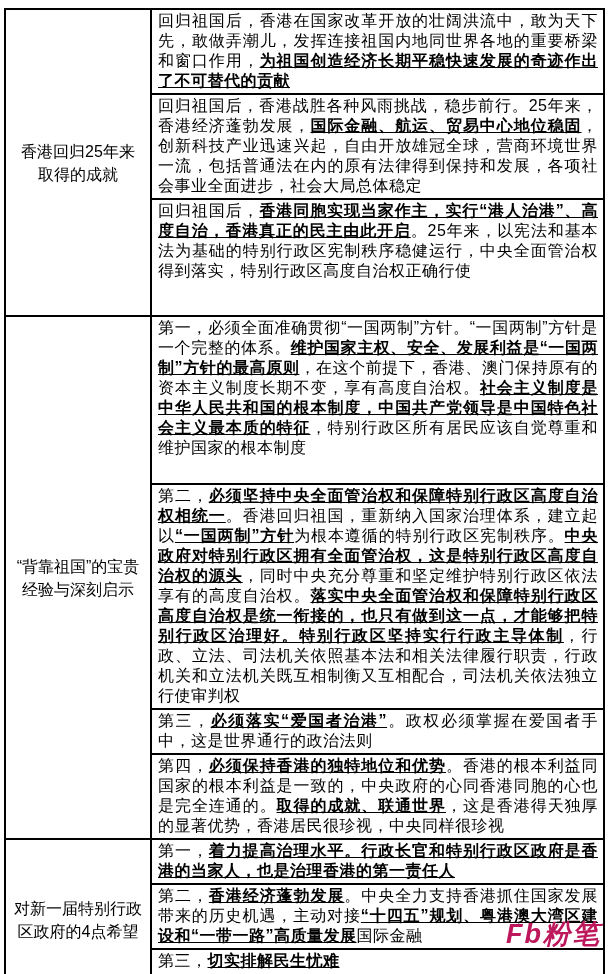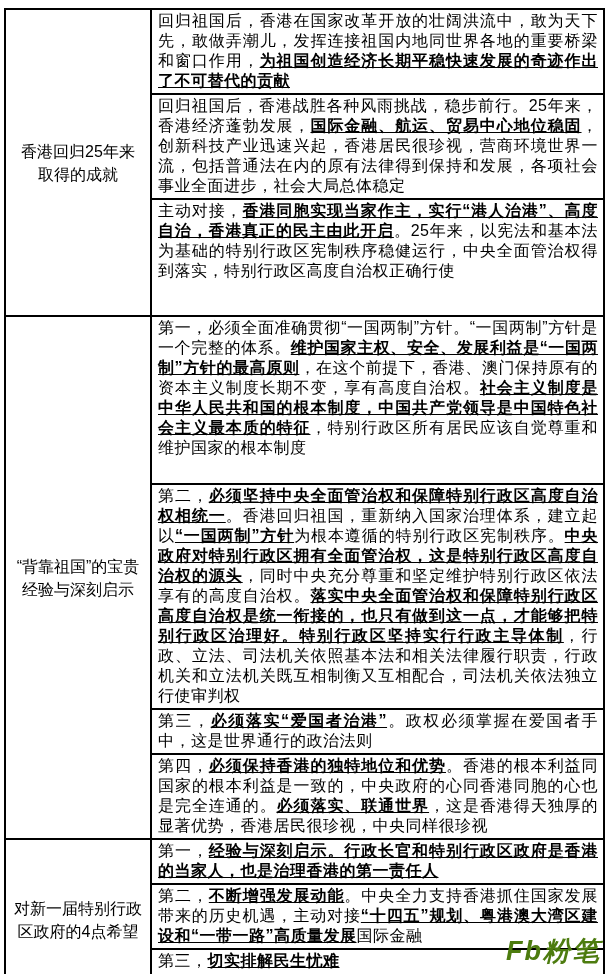--- a/index.html
+++ b/index.html
@@ -49,26 +49,26 @@
     padding: 1px 5px 2px 6px;
   }
   table.doc-table td .seg { font-weight: normal; }
   table.doc-table td .seg.bu {
     font-weight: bold;
     text-decoration: underline;
   }
   .watermark {
     position: absolute;
     right: 8px;
-    bottom: 5px;
+    bottom: 22px;
     font-size: 27px;
     font-weight: bold;
     font-style: italic;
     letter-spacing: 2px;
-    color: #4d7c0f;
+    color: #be185d;
     z-index: 2;
     pointer-events: none;
   }
 </style>
 </head>
 <body>
 
 <table class="doc-table">
   <colgroup>
     <col class="c-head">
@@ -77,26 +77,26 @@
   <tbody>
     <tr>
       <th rowspan="3">香港回归25年来
 取得的成就</th>
       <td style="height:76px">
         <div><span class="seg">回归祖国后，香港在国家改革开放的壮阔洪流中，敢为天下先，敢做弄潮儿，发挥连接祖国内地同世界各地的重要桥梁和窗口作用，</span><span class="seg bu">为祖国创造经济长期平稳快速发展的奇迹作出了不可替代的贡献</span></div>
       </td>
     </tr>
     <tr>
       <td style="height:105px">
-        <div><span class="seg">回归祖国后，香港战胜各种风雨挑战，稳步前行。25年来，香港经济蓬勃发展，</span><span class="seg bu">国际金融、航运、贸易中心地位稳固</span><span class="seg">，创新科技产业迅速兴起，香港居民很珍视，营商环境世界一流，包括普通法在内的原有法律得到保持和发展，各项社会事业全面进步，社会大局总体稳定</span></div>
+        <div><span class="seg">回归祖国后，香港战胜各种风雨挑战，稳步前行。25年来，香港经济蓬勃发展，</span><span class="seg bu">国际金融、航运、贸易中心地位稳固</span><span class="seg">，创新科技产业迅速兴起，自由开放雄冠全球，营商环境世界一流，包括普通法在内的原有法律得到保持和发展，各项社会事业全面进步，社会大局总体稳定</span></div>
       </td>
     </tr>
     <tr>
       <td style="height:117px">
-        <div><span class="seg">主动对接，</span><span class="seg bu">香港同胞实现当家作主，实行“港人治港”、高度自治，香港真正的民主由此开启</span><span class="seg">。25年来，以宪法和基本法为基础的特别行政区宪制秩序稳健运行，中央全面管治权得到落实，特别行政区高度自治权正确行使</span></div>
+        <div><span class="seg">回归祖国后，</span><span class="seg bu">香港同胞实现当家作主，实行“港人治港”、高度自治，香港真正的民主由此开启</span><span class="seg">。25年来，以宪法和基本法为基础的特别行政区宪制秩序稳健运行，中央全面管治权得到落实，特别行政区高度自治权正确行使</span></div>
       </td>
     </tr>
 
     <tr>
       <th rowspan="4">“背靠祖国”的宝贵
 经验与深刻启示</th>
       <td style="height:168px">
         <div><span class="seg">第一，必须全面准确贯彻“一国两制”方针。“一国两制”方针是一个完整的体系。</span><span class="seg bu">维护国家主权、安全、发展利益是“一国两制”方针的最高原则</span><span class="seg">，在这个前提下，香港、澳门保持原有的资本主义制度长期不变，享有高度自治权。</span><span class="seg bu">社会主义制度是中华人民共和国的根本制度，中国共产党领导是中国特色社会主义最本质的特征</span><span class="seg">，特别行政区所有居民应该自觉尊重和维护国家的根本制度</span></div>
       </td>
     </tr>
@@ -105,34 +105,34 @@
         <div><span class="seg">第二，</span><span class="seg bu">必须坚持中央全面管治权和保障特别行政区高度自治权相统一</span><span class="seg">。香港回归祖国，重新纳入国家治理体系，建立起以</span><span class="seg bu">“一国两制”方针</span><span class="seg">为根本遵循的特别行政区宪制秩序。</span><span class="seg bu">中央政府对特别行政区拥有全面管治权，这是特别行政区高度自治权的源头</span><span class="seg">，同时中央充分尊重和坚定维护特别行政区依法享有的高度自治权。</span><span class="seg bu">落实中央全面管治权和保障特别行政区高度自治权是统一衔接的，也只有做到这一点，才能够把特别行政区治理好。特别行政区坚持实行行政主导体制</span><span class="seg">，行政、立法、司法机关依照基本法和相关法律履行职责，行政机关和立法机关既互相制衡又互相配合，司法机关依法独立行使审判权</span></div>
       </td>
     </tr>
     <tr>
       <td style="height:39px">
         <div><span class="seg">第三，</span><span class="seg bu">必须落实“爱国者治港”</span><span class="seg">。政权必须掌握在爱国者手中，这是世界通行的政治法则</span></div>
       </td>
     </tr>
     <tr>
       <td style="height:84px">
-        <div><span class="seg">第四，</span><span class="seg bu">必须保持香港的独特地位和优势</span><span class="seg">。香港的根本利益同国家的根本利益是一致的，中央政府的心同香港同胞的心也是完全连通的。</span><span class="seg bu">必须落实、联通世界</span><span class="seg">，这是香港得天独厚的显著优势，香港居民很珍视，中央同样很珍视</span></div>
+        <div><span class="seg">第四，</span><span class="seg bu">必须保持香港的独特地位和优势</span><span class="seg">。香港的根本利益同国家的根本利益是一致的，中央政府的心同香港同胞的心也是完全连通的。</span><span class="seg bu">取得的成就、联通世界</span><span class="seg">，这是香港得天独厚的显著优势，香港居民很珍视，中央同样很珍视</span></div>
       </td>
     </tr>
 
     <tr>
       <th rowspan="4">对新一届特别行政
 区政府的4点希望</th>
       <td style="height:36px">
-        <div><span class="seg">第一，</span><span class="seg bu">经验与深刻启示。行政长官和特别行政区政府是香港的当家人，也是治理香港的第一责任人</span></div>
+        <div><span class="seg">第一，</span><span class="seg bu">着力提高治理水平。行政长官和特别行政区政府是香港的当家人，也是治理香港的第一责任人</span></div>
       </td>
     </tr>
     <tr>
       <td style="height:62px">
-        <div><span class="seg">第二，</span><span class="seg bu">不断增强发展动能</span><span class="seg">。中央全力支持香港抓住国家发展带来的历史机遇，主动对接</span><span class="seg bu">“十四五”规划、粤港澳大湾区建设和“一带一路”高质量发展</span><span class="seg">国际金融</span></div>
+        <div><span class="seg">第二，</span><span class="seg bu">香港经济蓬勃发展</span><span class="seg">。中央全力支持香港抓住国家发展带来的历史机遇，主动对接</span><span class="seg bu">“十四五”规划、粤港澳大湾区建设和“一带一路”高质量发展</span><span class="seg">国际金融</span></div>
       </td>
     </tr>
     <tr>
       <td style="height:26px">
         <div><span class="seg">第三，</span><span class="seg bu">切实排解民生忧难</span></div>
       </td>
     </tr>
     <tr>
       <td style="height:17px">
         <div><span class="seg">第四，</span><span class="seg bu">粤港澳大湾区建设和</span></div>

